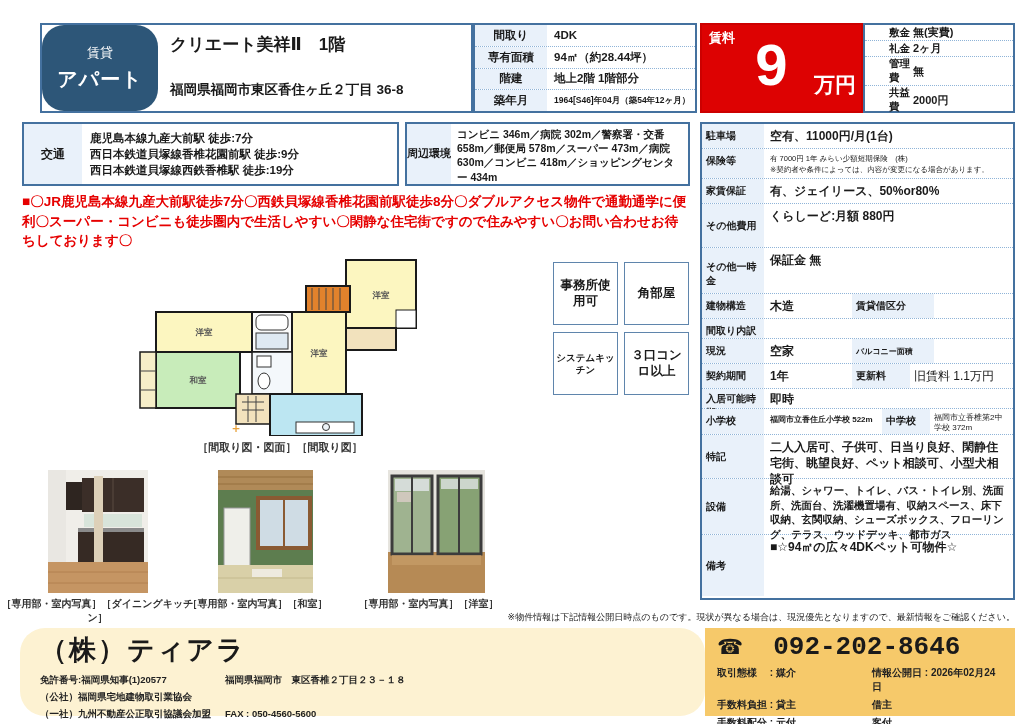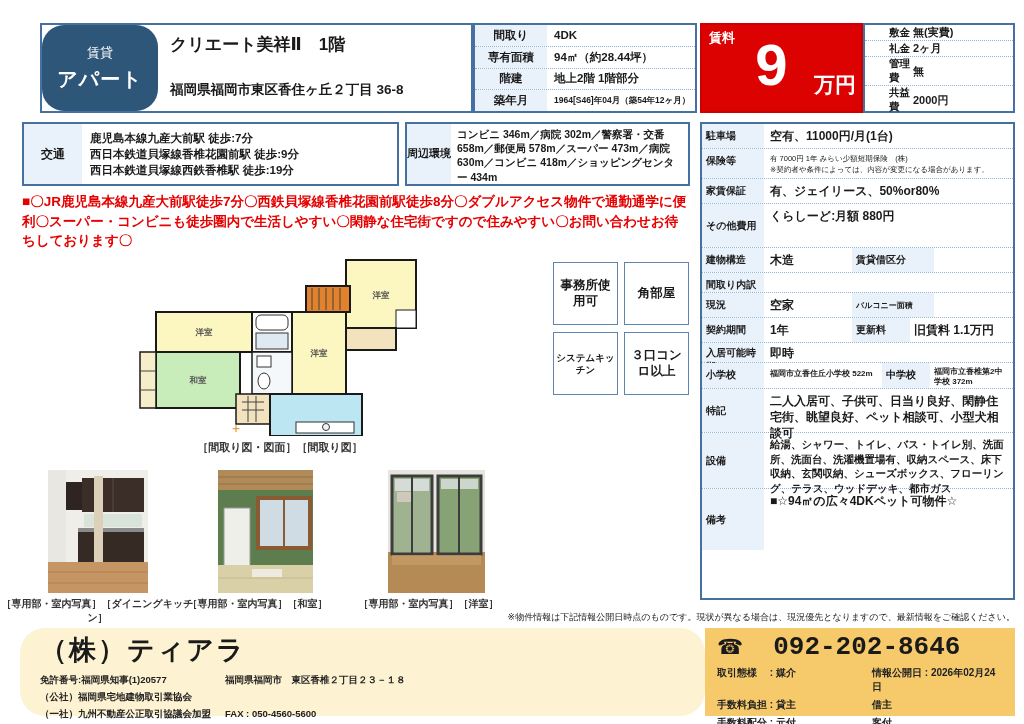--- a/index.html
+++ b/index.html
@@ -56,21 +56,21 @@
   .b3 { left:553px; top:332px; } .b4 { left:624px; top:332px; }
 
   
   .d-tbl { left:700px; top:122px; width:315px; height:478px; border:2px solid #44719f; background:#fff; display:flex; flex-direction:column; }
   .d-row { display:flex; border-bottom:1px dotted #8fb4d8; align-items:stretch; }
   .d-row:last-child { border-bottom:none; }
   .d-lbl { width:62px; flex:none; background:#e9f1fa; font-size:10px; font-weight:600; padding:5px 4px; }
   .d-val { flex:1; font-size:12px; font-weight:600; padding:4px 6px; }
   .d-sub-lbl { flex:none; background:#e9f1fa; font-size:10px; font-weight:600; padding:5px 4px; }
   .d-main { flex:none; font-size:12px; font-weight:600; padding:4px 6px; }
-  .d-sub-val { flex:1; font-size:12px; font-weight:700; padding:4px 4px; }
+  .d-sub-val { flex:1; font-size:12px; font-weight:400; padding:4px 4px; }
   .tiny { font-size:7.5px; font-weight:normal; line-height:1.5; }
   .d-val.list { font-size:10.5px; line-height:1.4; }
 
   
   .photo { top:470px; height:123px; }
   .p1 { left:48px; width:100px; } .p2 { left:218px; width:95px; } .p3 { left:388px; width:97px; }
   .pcap { top:597px; font-size:10px; font-weight:600; color:#333; text-align:center; }
   .pc1 { left:0px; width:195px; } .pc2 { left:160px; width:195px; } .pc3 { left:330px; width:197px; }
 
   .disclaimer { top:611px; left:415px; width:600px; text-align:right; font-size:9px; color:#222; }
@@ -227,20 +227,24 @@
       </div>
     </div>
     <div class="d-row" style="height:25px">
       <div class="d-lbl">家賃保証</div>
       <div class="d-val">有、ジェイリース、50%or80%</div>
     </div>
     <div class="d-row" style="height:44px">
       <div class="d-lbl" style="display:flex;align-items:center">その他費用</div>
       <div class="d-val">くらしーど:月額 880円</div>
     </div>
+    <div class="d-row" style="height:46px">
+      <div class="d-lbl" style="display:flex;align-items:flex-end">その他一時金</div>
+      <div class="d-val">保証金 無</div>
+    </div>
     <div class="d-row" style="height:25px">
       <div class="d-lbl">建物構造</div>
       <div class="d-main" style="width:88px">木造</div>
       <div class="d-sub-lbl" style="width:82px">賃貸借区分</div>
       <div class="d-sub-val"></div>
     </div>
     <div class="d-row" style="height:20px">
       <div class="d-lbl">間取り内訳</div>
       <div class="d-val"></div>
     </div>

